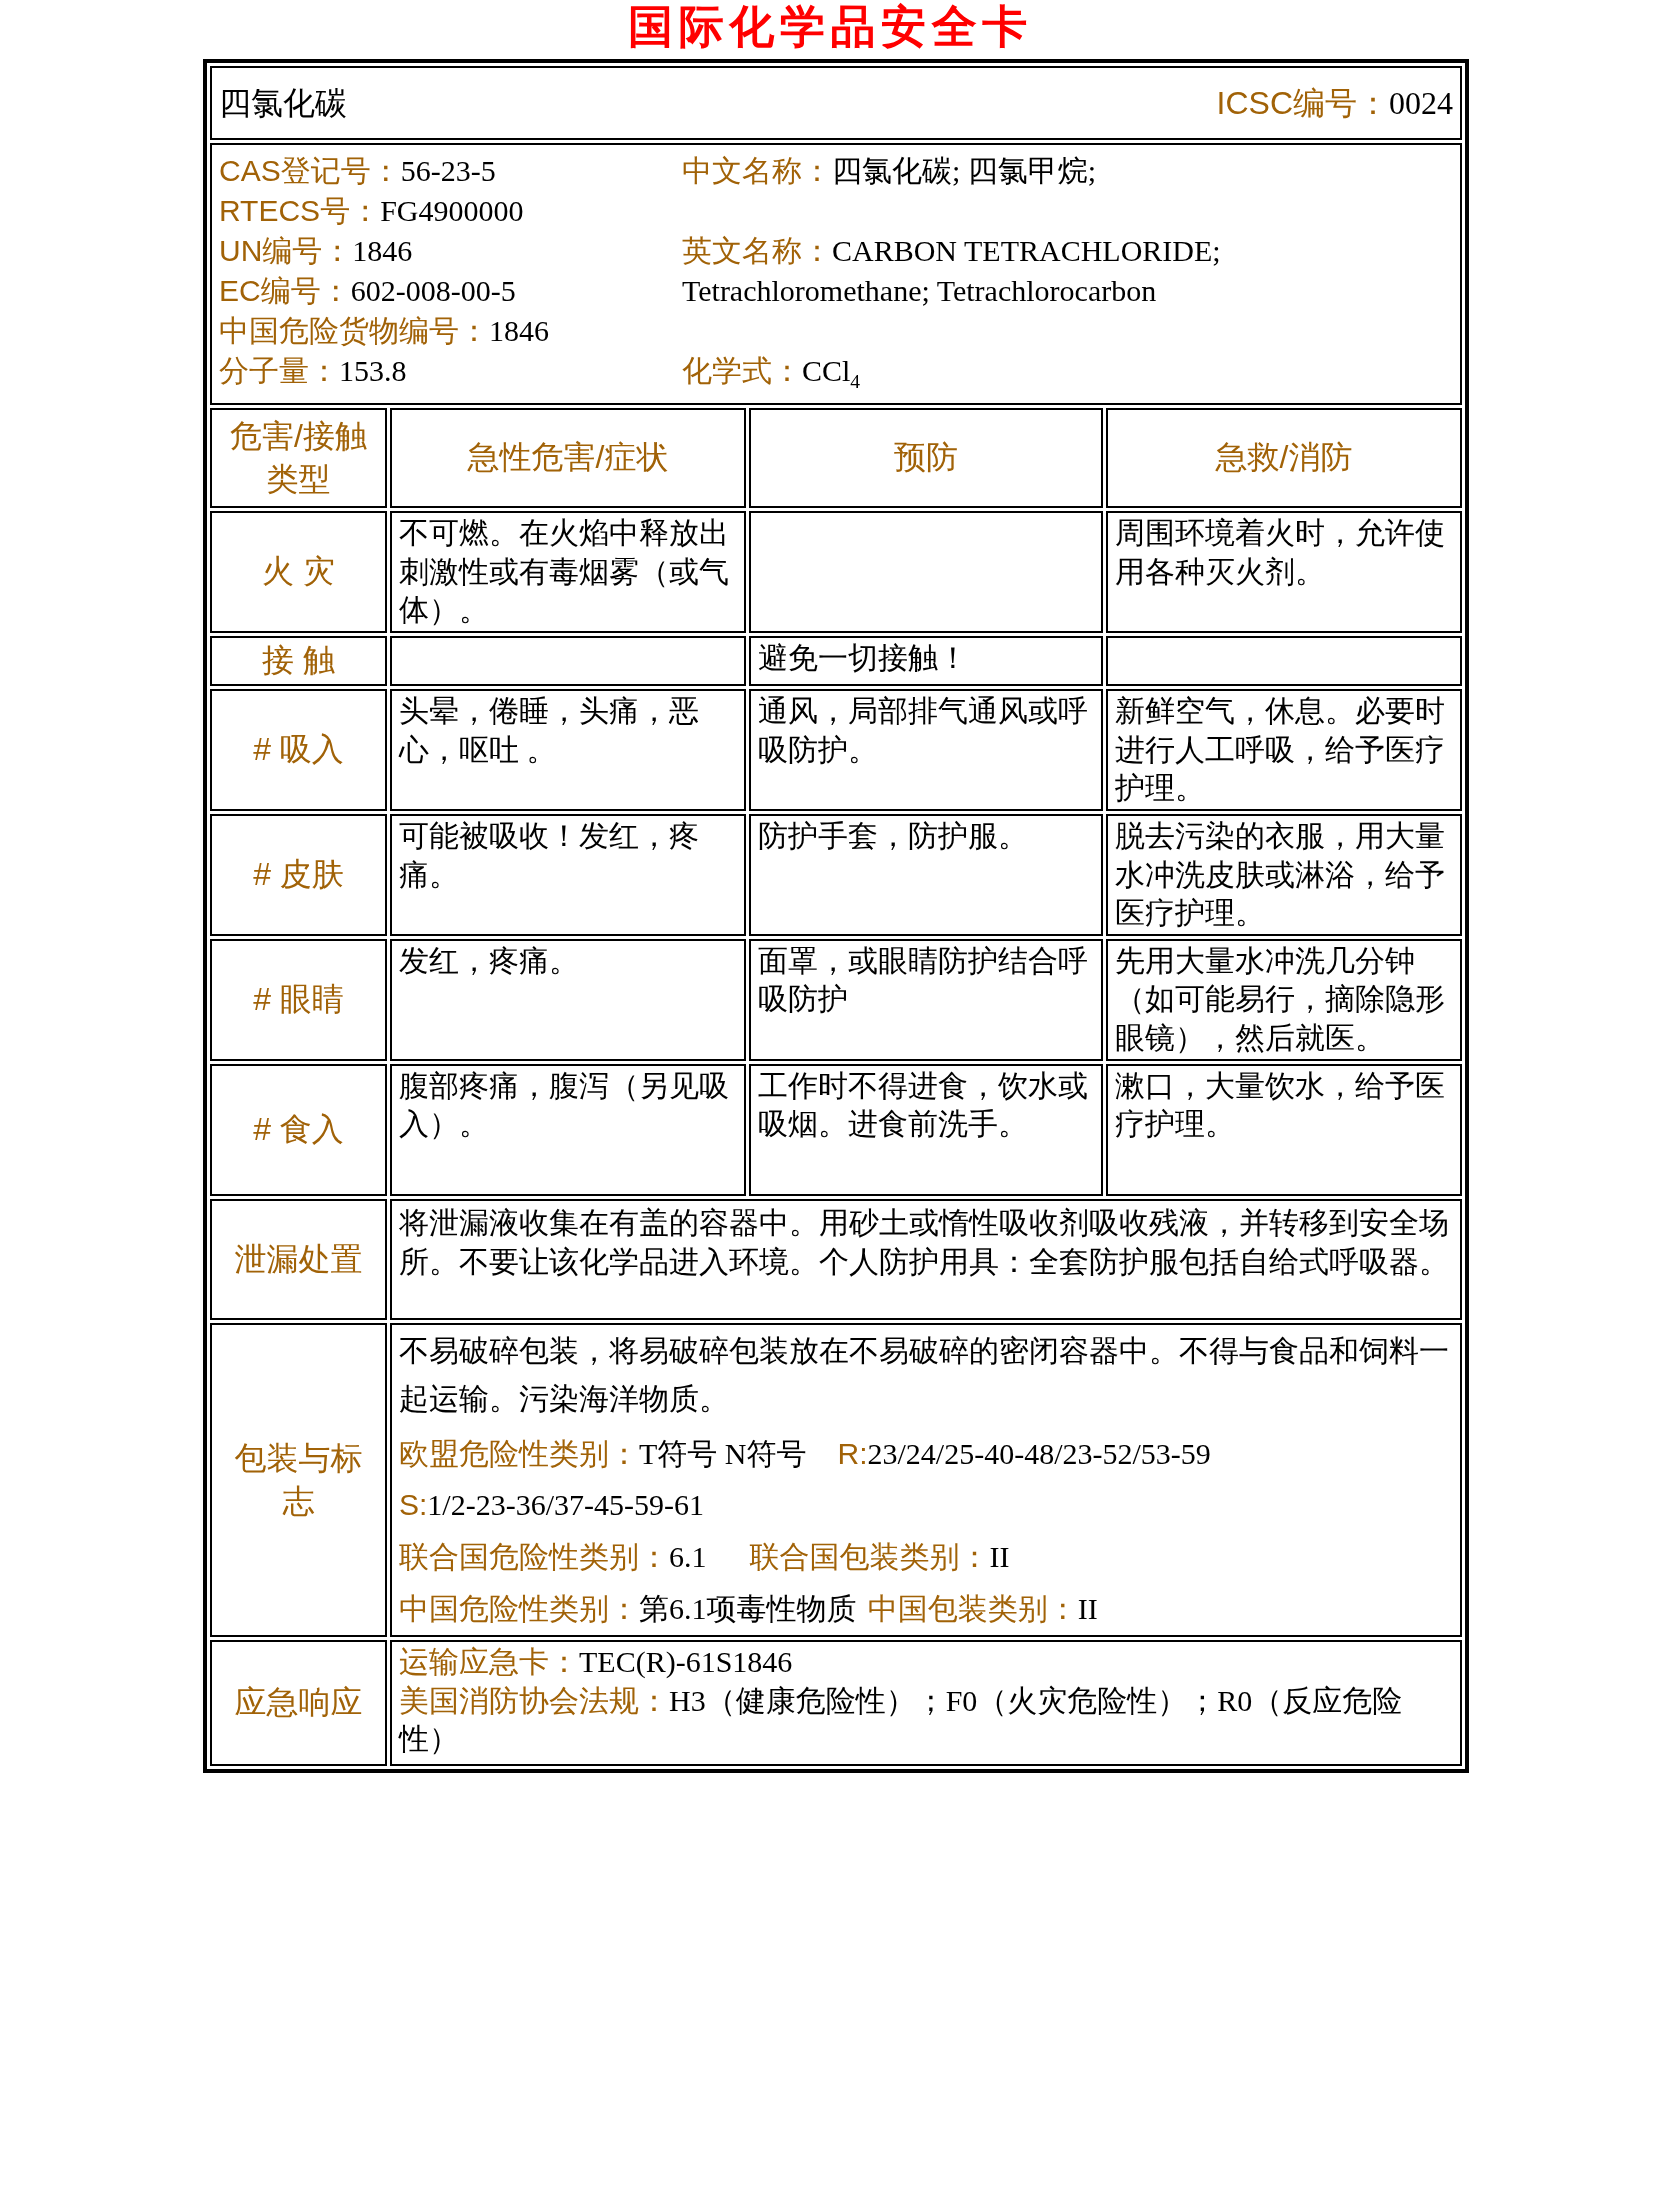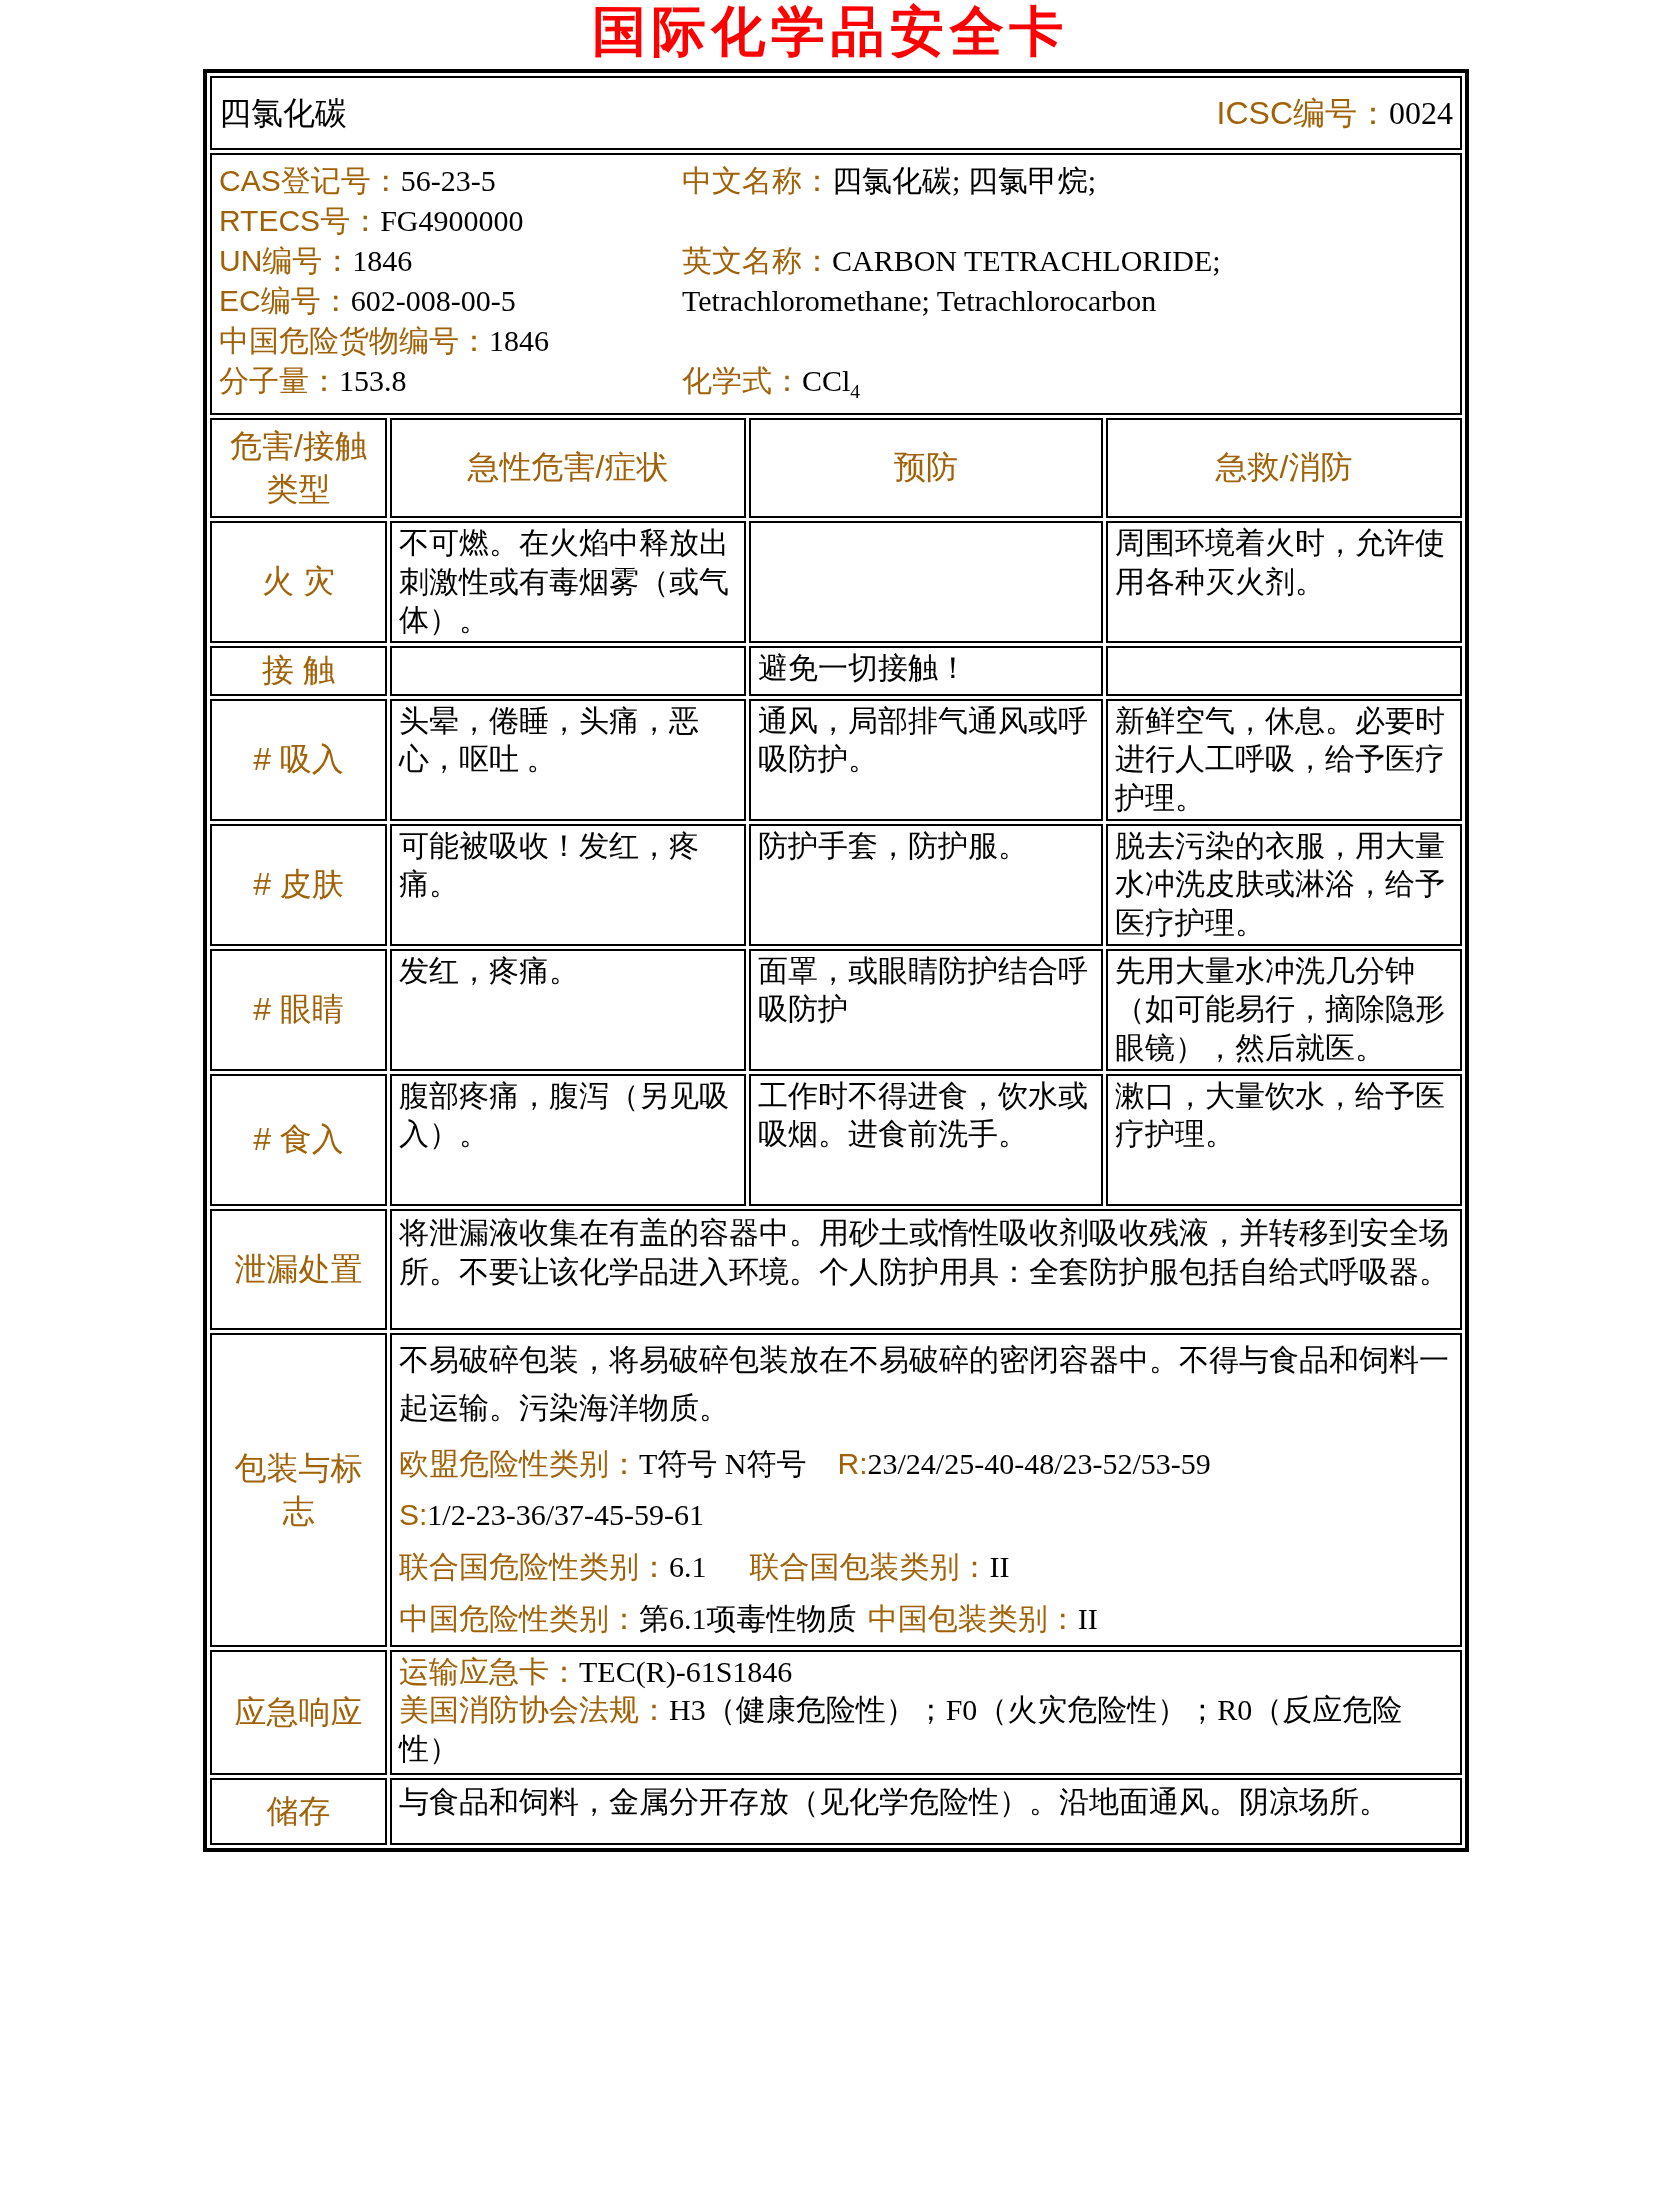--- a/index.html
+++ b/index.html
@@ -4,21 +4,21 @@
 <style>
   html, body { margin: 0; padding: 0; background: #ffffff; }
   body {
     width: 1661px; height: 2205px; position: relative;
     font-family: "Liberation Serif", "DejaVu Serif", serif;
     color: #000000;
   }
   .page-title {
     margin-top: 2.8px; text-align: center;
     font-family: "Liberation Serif", "DejaVu Serif", serif;
-    font-weight: bold; font-size: 54px; letter-spacing: 5.6px;
+    font-weight: bold; font-size: 45px; letter-spacing: 5.6px;
     color: #FF0000; line-height: 1.1;
   }
   table.card {
     margin-left: 203px; margin-top: 7px;
     width: 1255px; table-layout: fixed;
     border: 4.9px solid #000; border-collapse: separate; border-spacing: 3.5px;
     background: #fff;
   }
   td {
     border: 2.1px solid #000; padding: 1.4px 7px;
@@ -174,19 +174,15 @@
   </tr>
 
   <tr>
     <td class="lbl-cell blue" style="height:119px">应急响应</td>
     <td colspan="3">
       <div><span class="blue">运输应急卡：</span><span>TEC(R)-61S1846</span></div>
       <div><span class="blue">美国消防协会法规：</span><span>H3（健康危险性）；F0（火灾危险性）；R0（反应危险性）</span></div>
     </td>
   </tr>
 
-  <tr>
-    <td class="lbl-cell blue" style="height:60px">储存</td>
-    <td colspan="3" class="sec-text">与食品和饲料，金属分开存放（见化学危险性）。沿地面通风。阴凉场所。</td>
-  </tr>
 </tbody>
   </table>
 
 
 </body></html>

